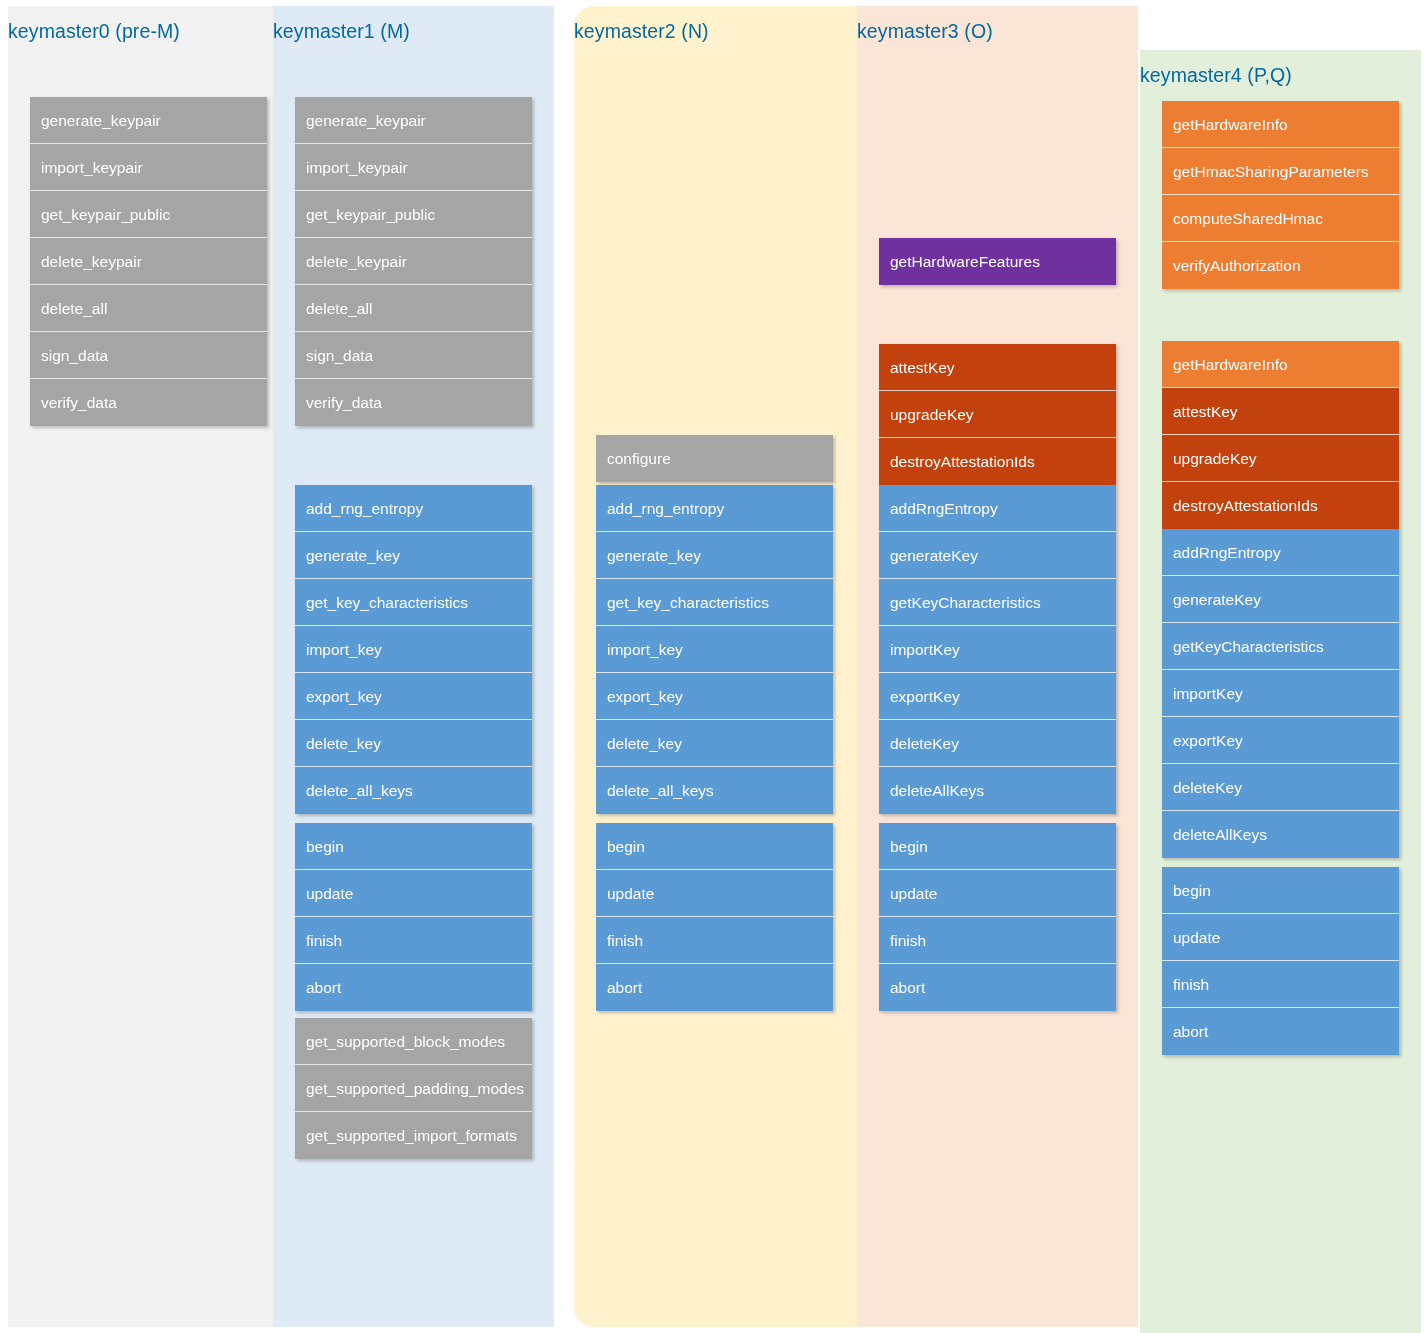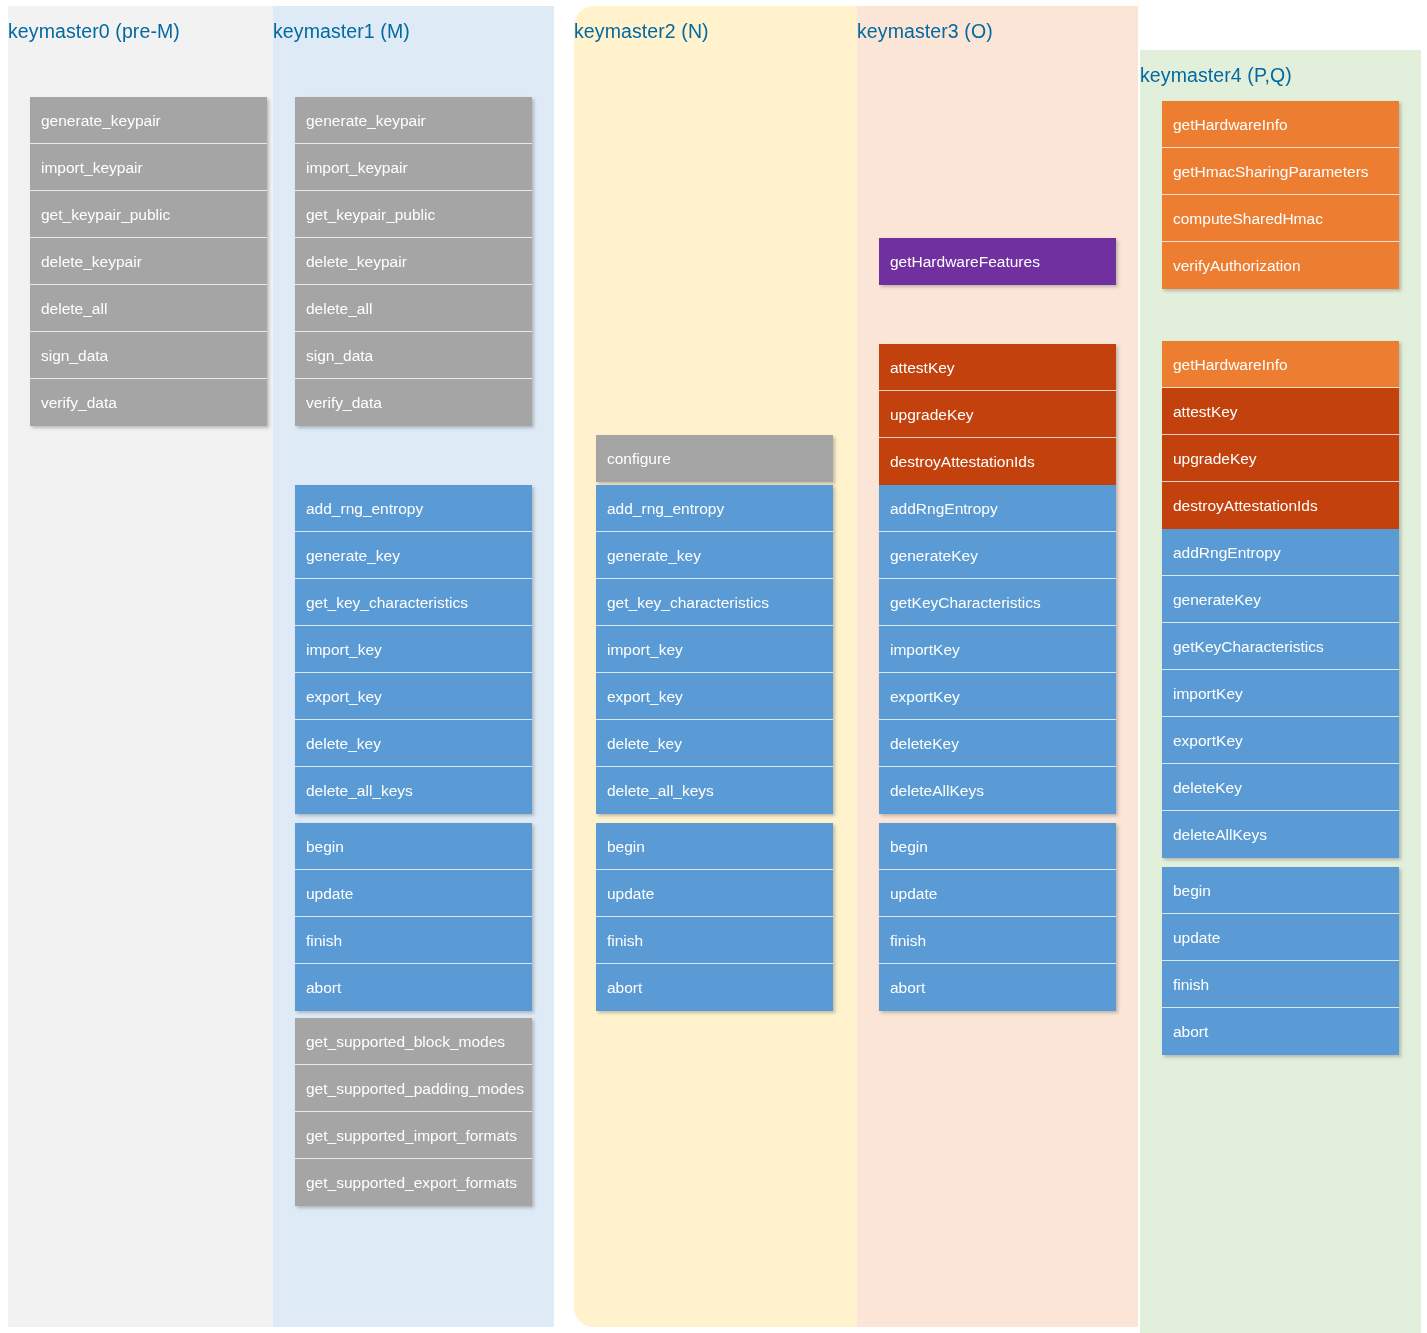--- a/index.html
+++ b/index.html
@@ -116,21 +116,20 @@
       <div class="item c-blue">begin</div>
       <div class="item c-blue">update</div>
       <div class="item c-blue">finish</div>
       <div class="item c-blue">abort</div>
     </div>
 
     <div class="group" style="left:22px; top:1012px; width:237px;">
       <div class="item c-gray">get_supported_block_modes</div>
       <div class="item c-gray">get_supported_padding_modes</div>
       <div class="item c-gray">get_supported_import_formats</div>
-      <div class="item c-gray">get_supported_export_formats</div>
     </div>
   </div>
 
   <div class="column bg-yellow" style="left:574px; width:336px;border-radius:20px;">
     <div class="col-title">keymaster2 (N)</div>
 
     <div class="group" style="left:22px; top:429px; width:237px;">
       <div class="item c-gray">configure</div>
     </div>
 

